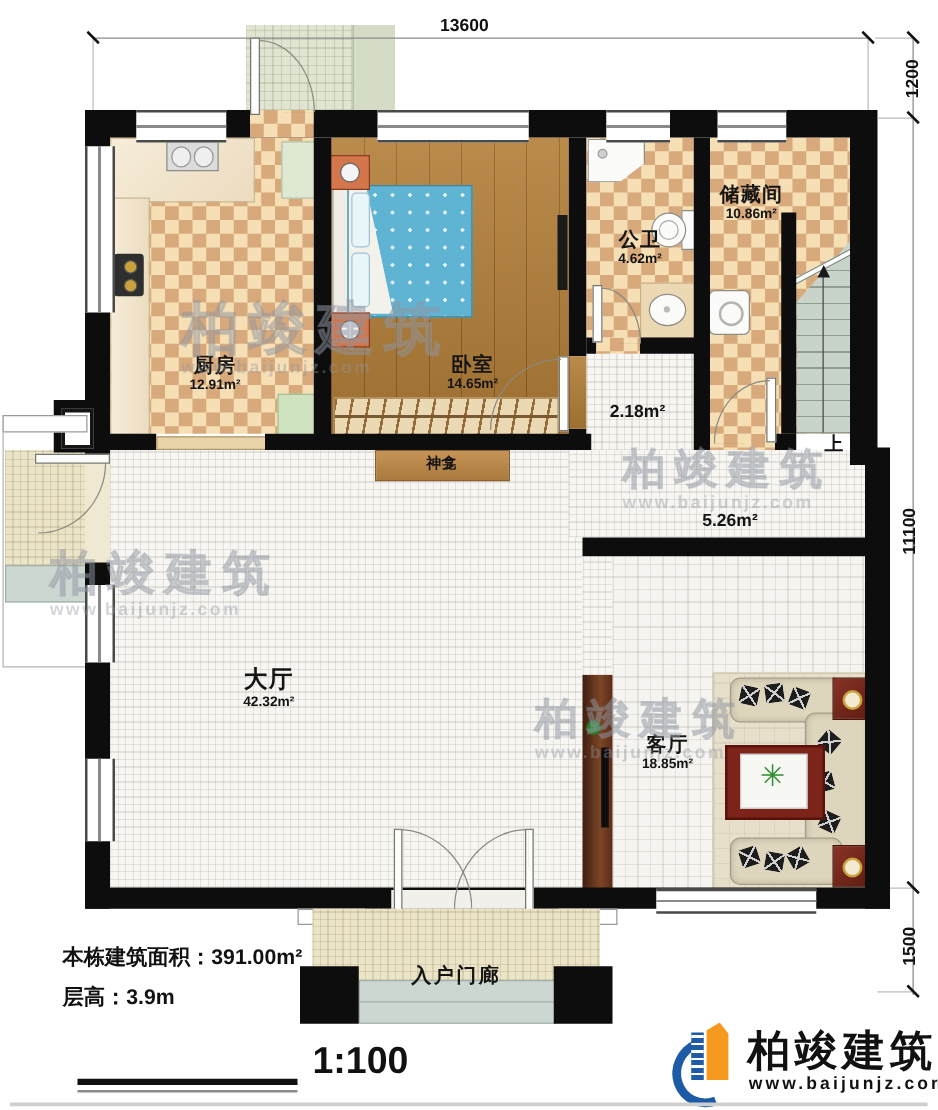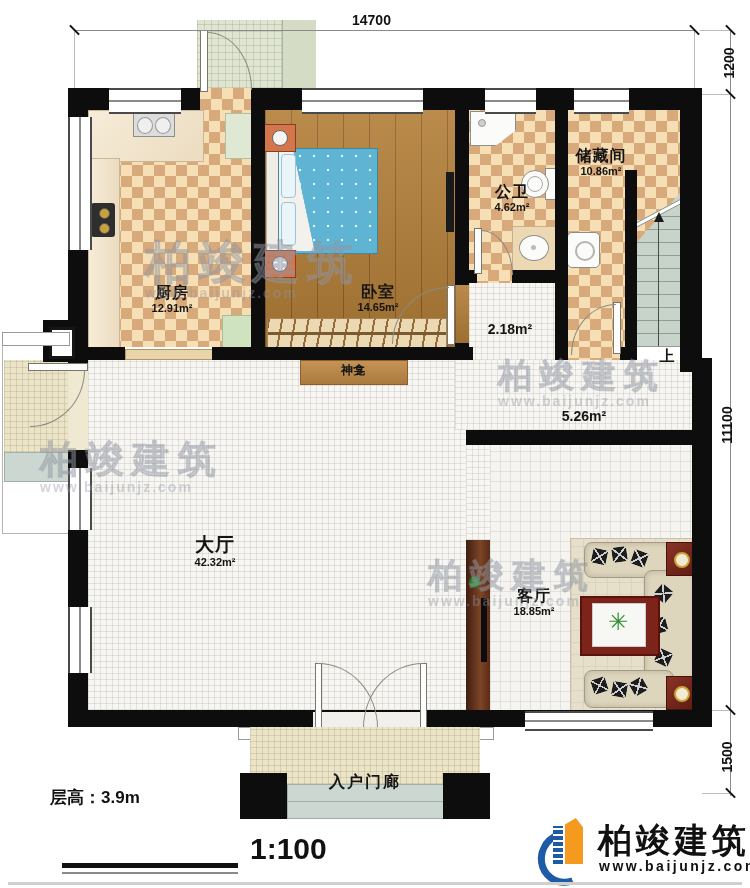--- a/index.html
+++ b/index.html
@@ -247,21 +247,21 @@
   </div>
   <div class="rlabel" style="left:365px;top:782px;">
     <div style="font-size:16px;letter-spacing:2px;">入户门廊</div>
   </div>
 
   <div class="dimline" style="left:74px;top:30px;width:620px;height:1px;"></div>
   <div class="extline" style="left:74px;top:30px;width:1px;height:58px;"></div>
   <div class="extline" style="left:694px;top:30px;width:1px;height:58px;"></div>
   <div class="tick" style="left:68px;top:29px;"></div>
   <div class="tick" style="left:688px;top:29px;"></div>
-  <div class="dim" style="left:352px;top:12px;">14700</div>
+  <div class="dim" style="left:352px;top:12px;">13600</div>
 
   <div class="dimline" style="left:730px;top:30px;width:1px;height:766px;"></div>
   <div class="extline" style="left:700px;top:30px;width:30px;height:1px;"></div>
   <div class="extline" style="left:702px;top:94px;width:28px;height:1px;"></div>
   <div class="extline" style="left:712px;top:710px;width:18px;height:1px;"></div>
   <div class="extline" style="left:702px;top:793px;width:28px;height:1px;"></div>
   <div class="tick" style="left:724px;top:29px;"></div>
   <div class="tick" style="left:724px;top:93px;"></div>
   <div class="tick" style="left:724px;top:709px;"></div>
   <div class="tick" style="left:724px;top:792px;"></div>
@@ -279,20 +279,23 @@
   </div>
   <div class="wm" style="left:498px;top:358px;">
     <div class="n" style="font-size:34px;">柏竣建筑</div>
     <div class="u">www.baijunjz.com</div>
   </div>
   <div class="wm" style="left:428px;top:558px;">
     <div class="n" style="font-size:34px;">柏竣建筑</div>
     <div class="u">www.baijunjz.com</div>
   </div>
 
+  <div class="ftext" style="left:50px;top:754px;">
+    <span>本栋建筑面积：</span><span>391.00m²</span>
+  </div>
   <div class="ftext" style="left:50px;top:786px;">
     <span>层高：</span><span>3.9m</span>
   </div>
   <div class="abs" style="left:62px;top:863px;width:176px;height:5px;background:#111;"></div>
   <div class="abs" style="left:62px;top:872px;width:176px;height:2px;background:#8a8a8a;"></div>
   <div class="scaletxt" style="left:250px;top:832px;">1:100</div>
 
   <div class="abs" style="left:540px;top:816px;width:200px;height:64px;">
     <div class="abs" style="left:0;top:0;width:52px;height:60px;">
       <div class="abs" style="left:-2px;top:14px;width:40px;height:42px;border:7px solid transparent;border-bottom-color:#1d5ba6;border-left-color:#1d5ba6;border-radius:50%;transform:rotate(25deg);"></div>

